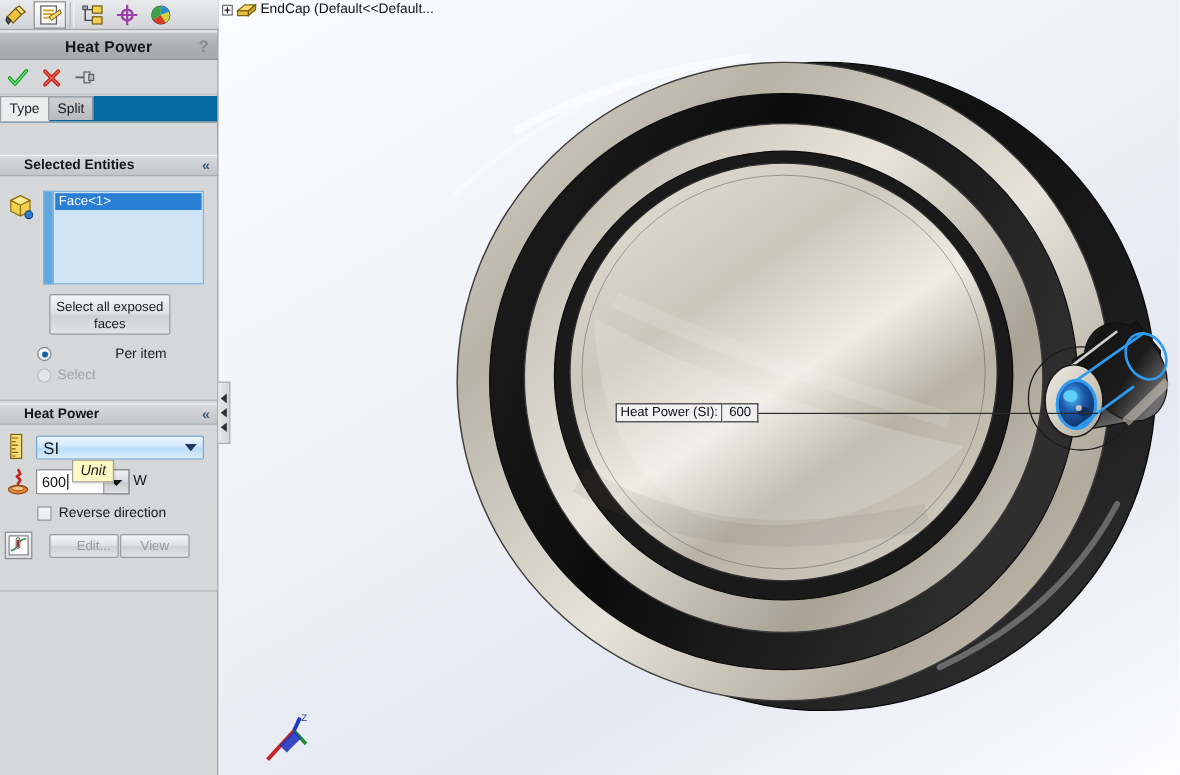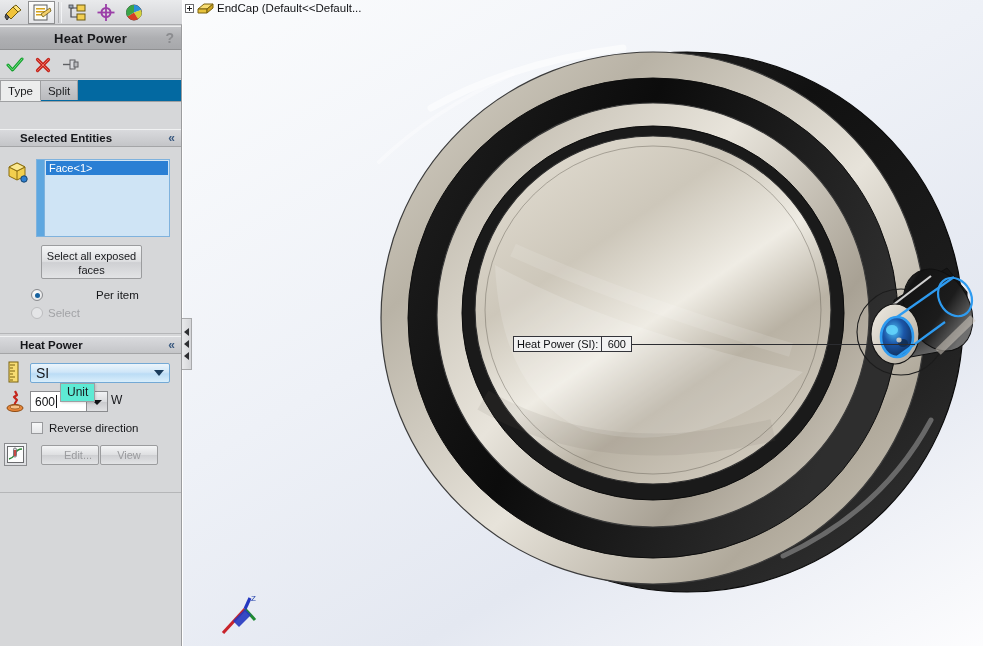--- a/index.html
+++ b/index.html
@@ -261,27 +261,28 @@
     border-top: 5px solid #121316;
   }
   #unit-suffix {
     position: absolute; left: 111px; top: 39px;
     font-size: 12px; color: #15161a;
   }
   #heat-icon { position: absolute; left: 5px; top: 35px; }
 
   #tooltip-unit {
     position: absolute; left: 60px; top: 29px;
-    background: #5eead4;
+    background: #fef9c3;
     border: 1px solid #9e9fa2;
     padding: 1px 6px 2px 6px;
     font-size: 12px; color: #1a1b1e;
     box-sizing: border-box;
     z-index: 30;
     box-shadow: 1px 1px 2px rgba(0,0,0,0.12);
+    font-style: italic;
   }
 
   #rev-row {
     position: absolute; left: 31px; top: 68px;
     display: flex; align-items: flex-start;
   }
   .cbox {
     width: 12px; height: 12px;
     border: 1px solid #999a9d;
     background: linear-gradient(to bottom,#f7f8f9,#e6e7e9);

